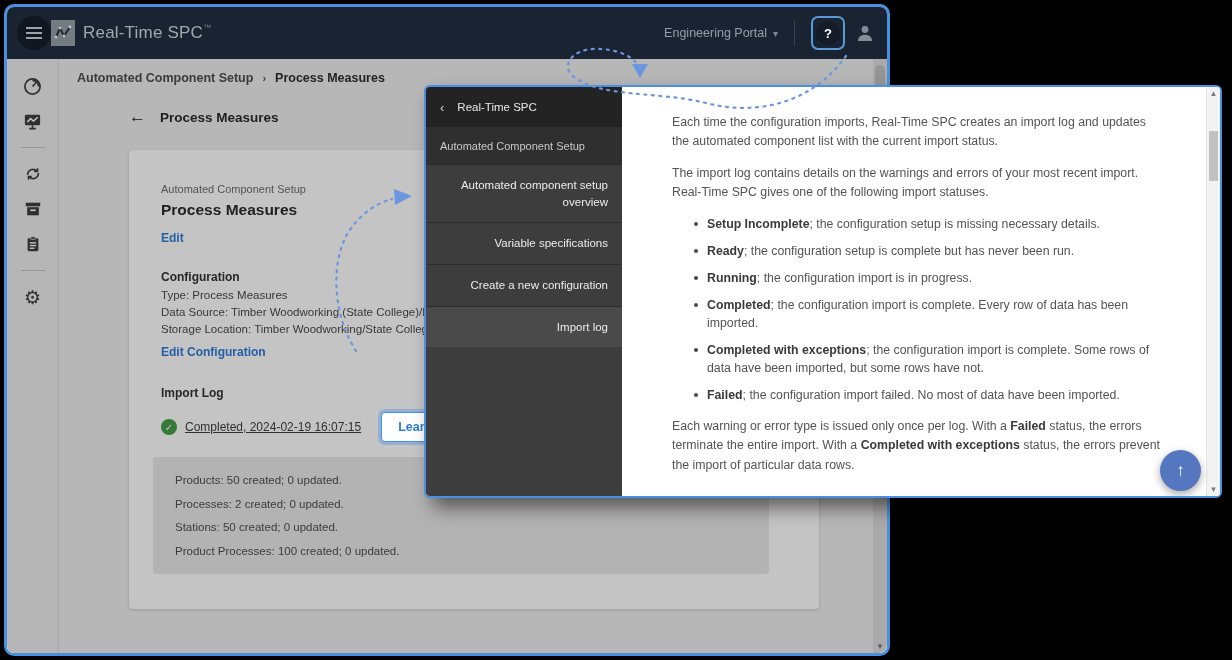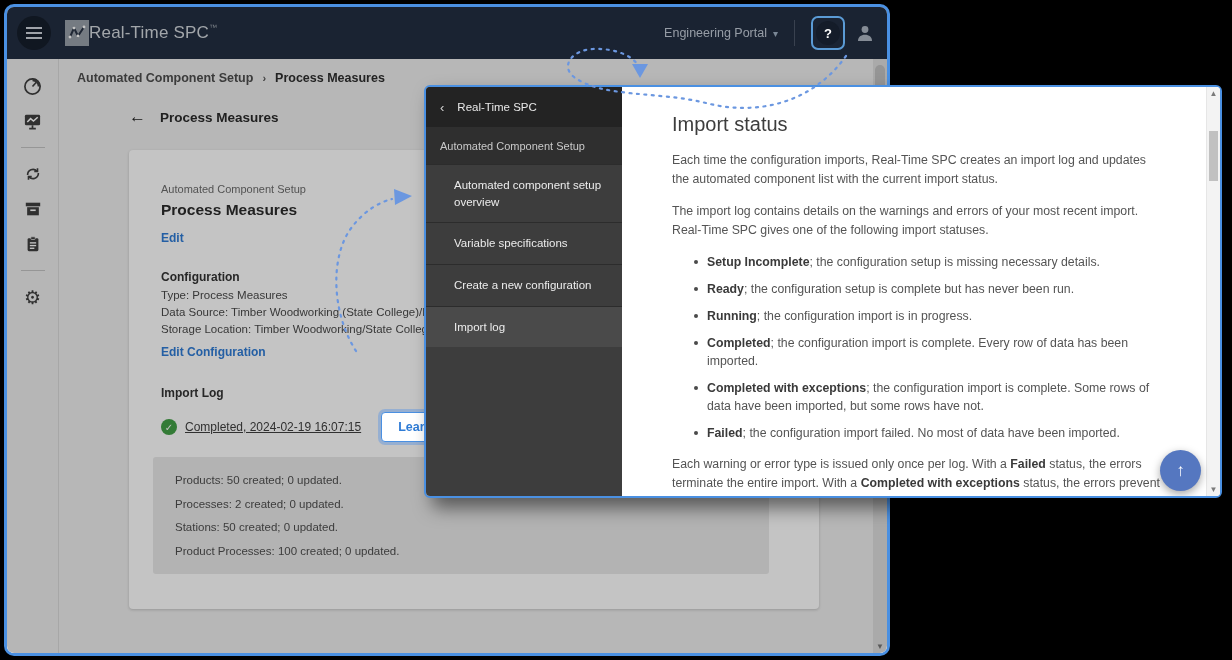--- a/index.html
+++ b/index.html
@@ -15,21 +15,21 @@
     border:3px solid #4a90e2; border-radius:10px; background:#eeeeee; overflow:hidden;
   }
   .topbar{
     height:52px; background:#232e41; display:flex; align-items:center; padding:0 12px 0 10px;
   }
   .hamburger{
     width:34px; height:34px; border-radius:50%; background:#161e2b;
     display:flex; align-items:center; justify-content:center; cursor:pointer;
   }
   .hamburger span{ display:block; width:16px; height:2px; background:#cfd5dc; box-shadow:0 -5px 0 #cfd5dc, 0 5px 0 #cfd5dc; }
-  .brand{ display:flex; align-items:center; margin-left:14px; }
+  .brand{ display:flex; align-items:center; gap:8px; margin-left:0; }
   .brand .logo{ width:24px; height:26px; background:#99a0a9; display:flex; align-items:center; justify-content:center; }
   .brand-text{ color:#d3d8de; font-size:17px; font-weight:400; letter-spacing:.2px; }
   .brand-tm{ color:#9aa3ad; font-size:8px; vertical-align:top; }
   .topbar-right{ margin-left:auto; display:flex; align-items:center; gap:10px;text-align:right; }
   .portal{ display:flex; align-items:center; gap:6px; color:#c3ccd8; font-size:12.5px; cursor:pointer; }
   .portal .caret{ font-size:10px; color:#9fb0c4; }
   .tb-sep{ width:1px; height:26px; background:#4b5567; margin:0 6px; }
   .help-wrap{ position:relative; z-index:6; border:2px solid #5b9bd5; border-radius:7px; padding:3px; }
   .help-btn{
     width:24px; height:24px; border-radius:50%; background:#141c29; color:#fff;
@@ -88,21 +88,21 @@
     border:2px solid #4a90e2; border-radius:6px; background:#fff; display:flex; overflow:hidden;
     box-shadow:8px 10px 18px rgba(0,0,0,.5);
   }
   .panel-sidebar{ width:196px; background:#3d3d3d; flex-shrink:0; display:flex; flex-direction:column; }
   .ps-header{ height:40px; background:#232323; display:flex; align-items:center; gap:13px; padding-left:14px;
               color:#e8e8e8; font-size:11.5px; cursor:pointer; }
   .ps-chevron{ font-size:13px; color:#cfcfcf; }
   .ps-section{ height:37px; background:#2f2f2f; display:flex; align-items:center; padding-left:14px;
                color:#c9c9c9; font-size:11px; }
   .ps-item{ padding:12px 14px 12px 28px; border-top:1px solid #2c2c2c; color:#ececec; font-size:11.5px;
-            line-height:1.45; cursor:pointer; }
+            line-height:1.45; cursor:pointer;text-align:right; }
   .ps-item.selected{ background:#4a4a4a; }
   .panel-content{ flex:1; position:relative; padding:26px 60px 0 50px; background:#fff; }
   .article-title{ font-size:20px; font-weight:400; color:#3d3d3d; margin-bottom:15px; }
   .article p{ font-size:12.3px; color:#545454; line-height:1.58; margin-bottom:12px; max-width:520px; }
   .article b, .article li b{ color:#3a3a3a; }
   .article ul{ list-style:none; margin:2px 0 12px 22px; max-width:505px; }
   .article li{ font-size:12.3px; color:#545454; line-height:1.5; margin-bottom:8.5px; position:relative; padding-left:13px; }
   .article li::before{ content:""; position:absolute; left:0; top:7px; width:4px; height:4px; border-radius:50%; background:#4a4a4a; }
   
   .panel-scrollbar{ position:absolute; right:0; top:0; bottom:0; width:14px; background:#f3f3f3; border-left:1px solid #e6e6e6; }
@@ -257,21 +257,20 @@
     </div>
     <div class="ps-section">Automated Component Setup</div>
     <div class="ps-item">Automated component setup overview</div>
     <div class="ps-item">Variable specifications</div>
     <div class="ps-item">Create a new configuration</div>
     <div class="ps-item selected">Import log</div>
   </div>
 
   <div class="panel-content">
     <div class="article">
-      <div class="article-title">Import status</div>
       <p>Each time the configuration imports, Real-Time SPC creates an import log and updates the automated component list with the current import status.</p>
       <p>The import log contains details on the warnings and errors of your most recent import. Real-Time SPC gives one of the following import statuses.</p>
       <ul>
         <li><b>Setup Incomplete</b><span>; the configuration setup is missing necessary details.</span></li>
         <li><b>Ready</b><span>; the configuration setup is complete but has never been run.</span></li>
         <li><b>Running</b><span>; the configuration import is in progress.</span></li>
         <li><b>Completed</b><span>; the configuration import is complete. Every row of data has been imported.</span></li>
         <li><b>Completed with exceptions</b><span>; the configuration import is complete. Some rows of data have been imported, but some rows have not.</span></li>
         <li><b>Failed</b><span>; the configuration import failed. No most of data have been imported.</span></li>
       </ul>

